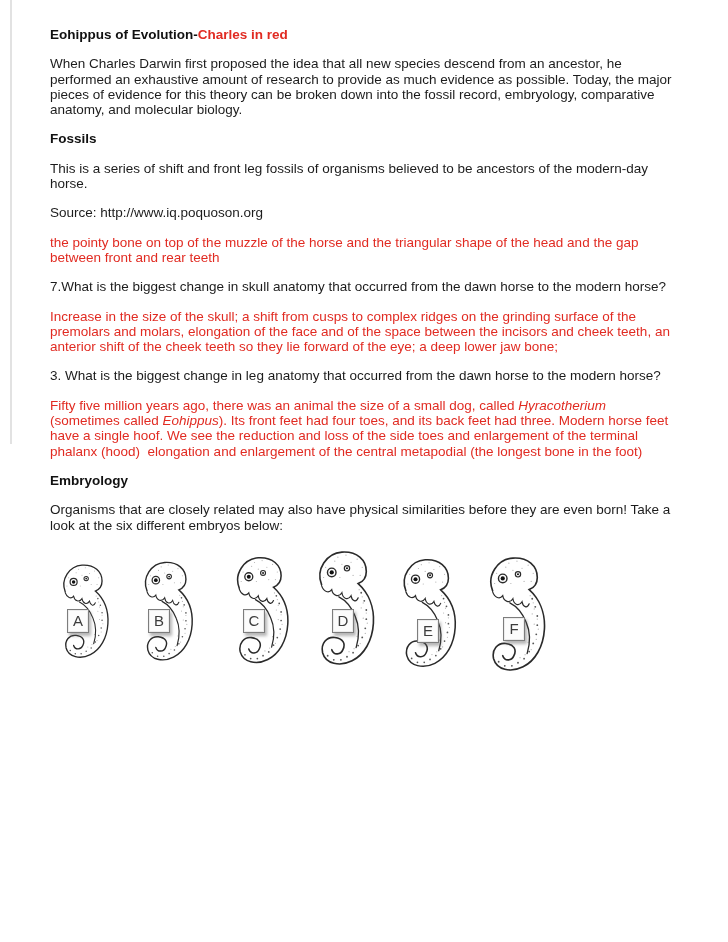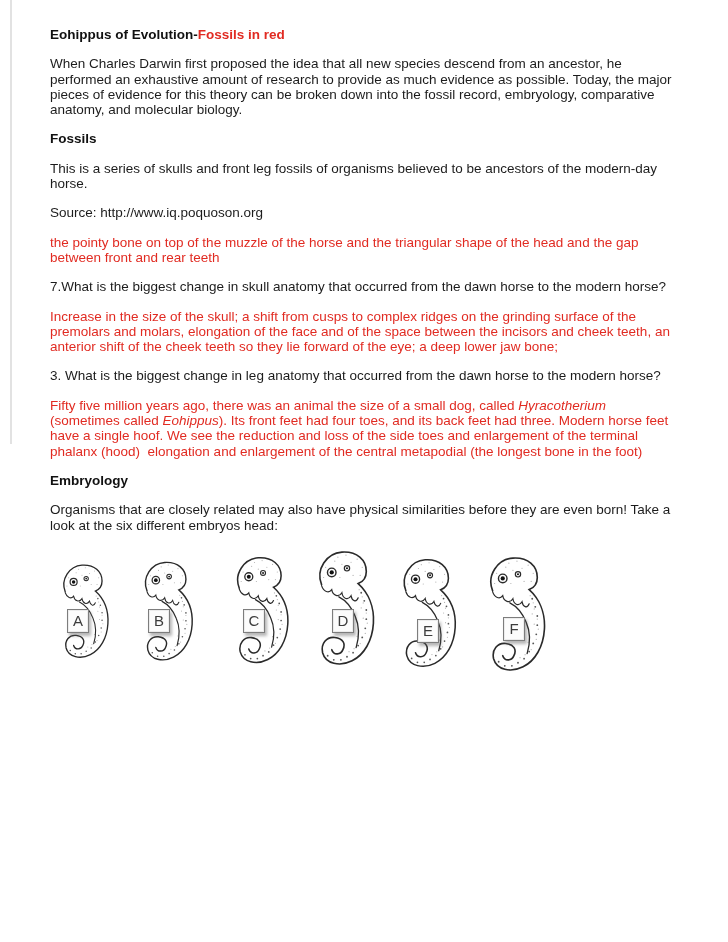--- a/index.html
+++ b/index.html
@@ -60,38 +60,38 @@
   .e-d .tag{left:20px;top:62px;}
   .e-e .tag{left:22px;top:64px;}
   .e-f .tag{left:21px;top:64px;}
 </style>
 </head>
 <body>
 
 <div class="page">
   <div class="edge-line"></div>
 
-  <h1><span>Eohippus of Evolution-</span><span class="red">Fossils in red</span></h1>
+  <h1><span>Eohippus of Evolution-</span><span class="red">Charles in red</span></h1>
 
   <p>When Charles Darwin first proposed the idea that all new species descend from an ancestor, he performed an exhaustive amount of research to provide as much evidence as possible. Today, the major pieces of evidence for this theory can be broken down into the fossil record, embryology, comparative anatomy, and molecular biology.</p>
 
   <h2>Fossils</h2>
-  <p>This is a series of skulls and front leg fossils of organisms believed to be ancestors of the modern-day horse.</p>
+  <p>This is a series of shift and front leg fossils of organisms believed to be ancestors of the modern-day horse.</p>
   <p class="italic">Source: http://www.iq.poquoson.org</p>
 
   <p class="red">the pointy bone on top of the muzzle of the horse and the triangular shape of the head and the gap between front and rear teeth</p>
 
   <p>7.What is the biggest change in skull anatomy that occurred from the dawn horse to the modern horse?</p>
   <p class="red">Increase in the size of the skull; a shift from cusps to complex ridges on the grinding surface of the premolars and molars, elongation of the face and of the space between the incisors and cheek teeth, an anterior shift of the cheek teeth so they lie forward of the eye; a deep lower jaw bone;</p>
 
   <p>3. What is the biggest change in leg anatomy that occurred from the dawn horse to the modern horse?</p>
   <p class="red rich"><span>Fifty five million years ago, there was an animal the size of a small dog, called </span><span style="font-style: italic;">Hyracotherium</span><span> (sometimes called </span><span style="font-style: italic;">Eohippus</span><span>). Its front feet had four toes, and its back feet had three. Modern horse feet have a single hoof. We see the reduction and loss of the side toes and enlargement of the terminal phalanx (hood)  elongation and enlargement of the central metapodial (the longest bone in the foot)</span></p>
 
   <h2>Embryology</h2>
-  <p>Organisms that are closely related may also have physical similarities before they are even born! Take a look at the six different embryos head:</p>
+  <p>Organisms that are closely related may also have physical similarities before they are even born! Take a look at the six different embryos below:</p>
 
   <div class="figure">
     <div class="embryo e-a">
       <div class="art">
   <svg viewBox="0 0 70 122" preserveAspectRatio="xMidYMid meet" xmlns="http://www.w3.org/2000/svg">
     <g fill="none" stroke="#2a2a2a" stroke-width="1.6" stroke-linecap="round">
 
       <path d="M 9 37 C 3 22 14 6 29 5 C 44 4 53 13 53 24 C 53 30 50 34 45 36 C 55 45 61 59 60 75 C 59 92 51 106 39 112 C 27 118 13 115 10 104 C 8 95 14 88 22 89 C 30 90 33 95 30 101 C 28 106 21 107 19 101"></path>
 
       <path d="M 43 99 C 46 89 46 77 42 68 C 38 58 32 52 26 49" stroke-width="1.3"></path>

